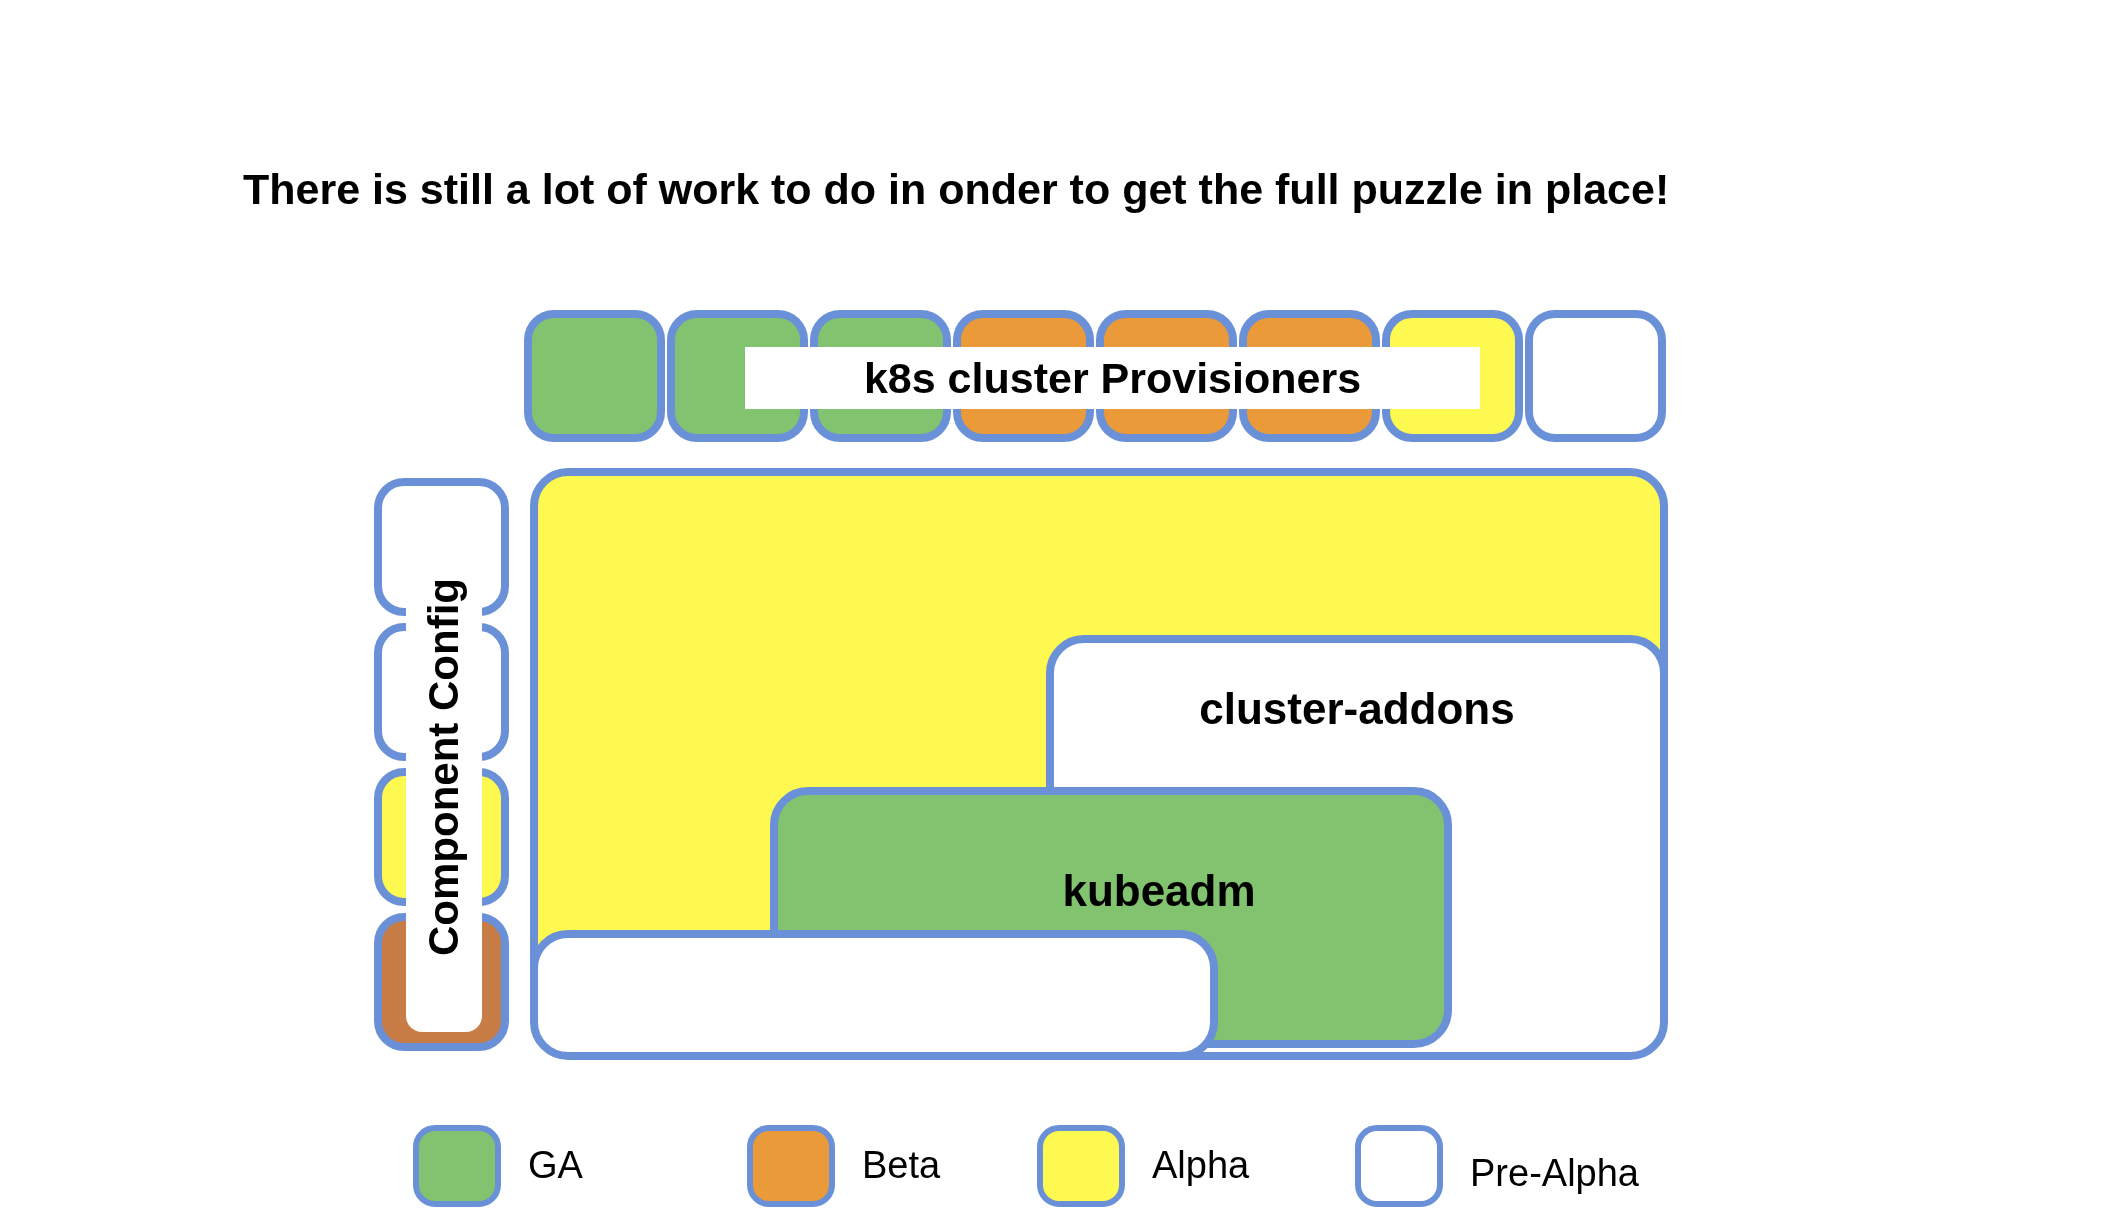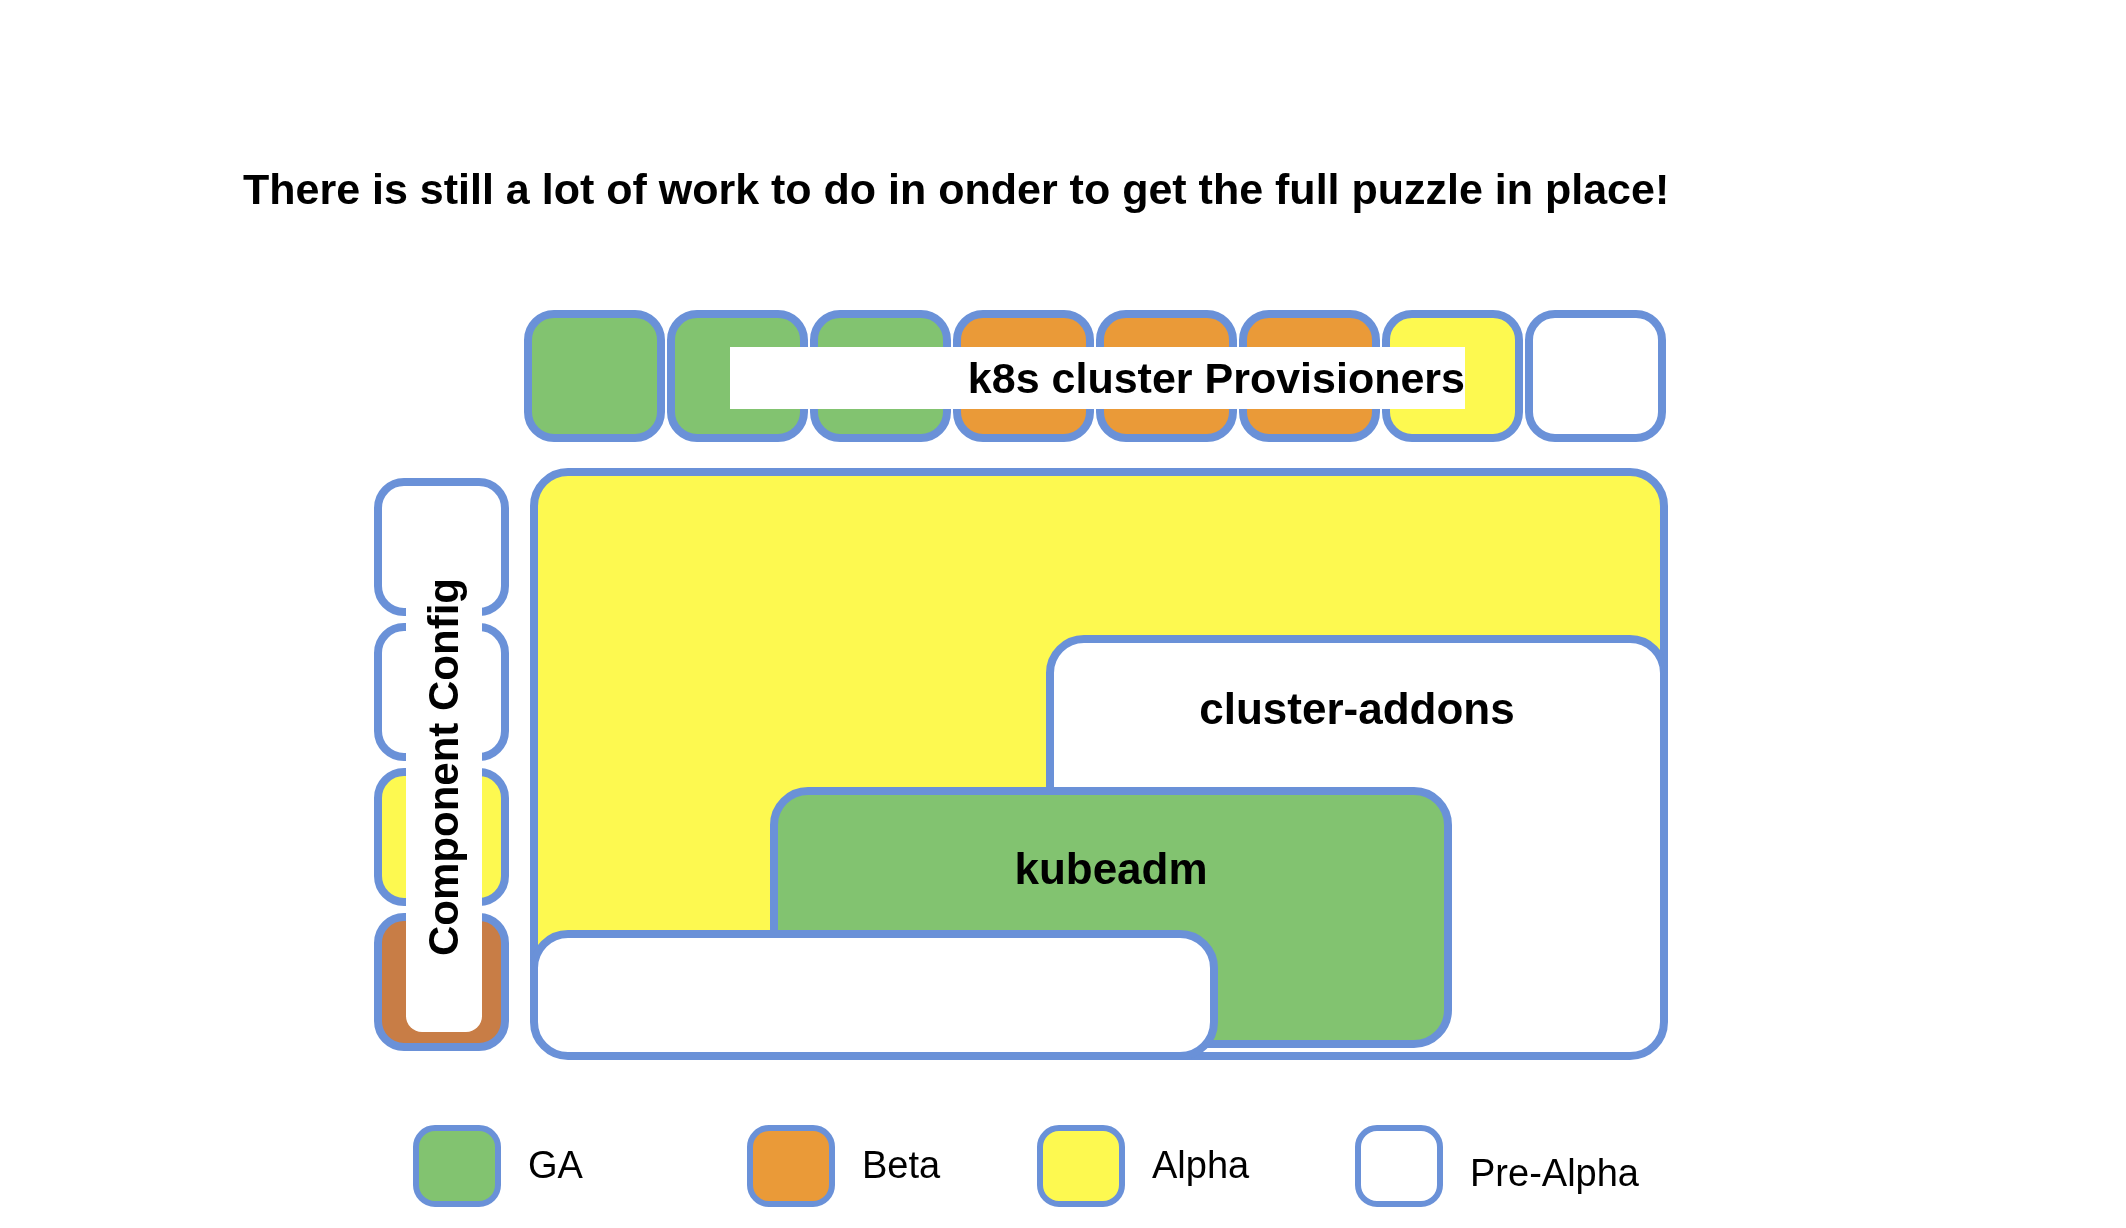--- a/index.html
+++ b/index.html
@@ -40,33 +40,33 @@
   #box-cluster-addons{left:1046px;top:635px;width:622px;height:425px;z-index:2;}
   #box-kubeadm{left:770px;top:787px;width:682px;height:261px;z-index:3;}
   #box-etcdadm{left:530px;top:930px;width:688px;height:130px;z-index:4;}
   .boxlabel{
     position:absolute;z-index:6;
     font-weight:700;font-size:44px;line-height:1;
     text-align:center;white-space:nowrap;
   }
   #lbl-cluster-api{left:530px;width:1138px;top:513px;}
   #lbl-cluster-addons{left:1046px;width:622px;top:687px;}
-  #lbl-kubeadm{left:770px;width:682px;top:847px;}
+  #lbl-kubeadm{left:770px;width:682px;top:869px;padding-left:48px;}
   #lbl-etcdadm{left:530px;width:688px;top:967px;}
   #lbl-etcdadm span{
     text-decoration-line:underline;
     text-decoration-style:wavy;
     text-decoration-thickness:3px;
     text-underline-offset:12px;
   }
   .prov-label{
     position:absolute;z-index:7;
-    left:730px;top:347px;width:735px;height:62px;
+    left:745px;top:347px;width:735px;height:62px;
     background:#ffffff;
-    display:flex;align-items:center;justify-content:flex-end;
+    display:flex;align-items:center;justify-content:center;
     font-weight:700;font-size:43px;white-space:nowrap;
   }
   .vlabel-box{
     position:absolute;z-index:7;
     left:406px;top:502px;width:76px;height:530px;
     background:#ffffff;border-radius:16px;
     display:flex;align-items:center;justify-content:center;
   }
   .vlabel-box span{
     transform:rotate(-90deg);

